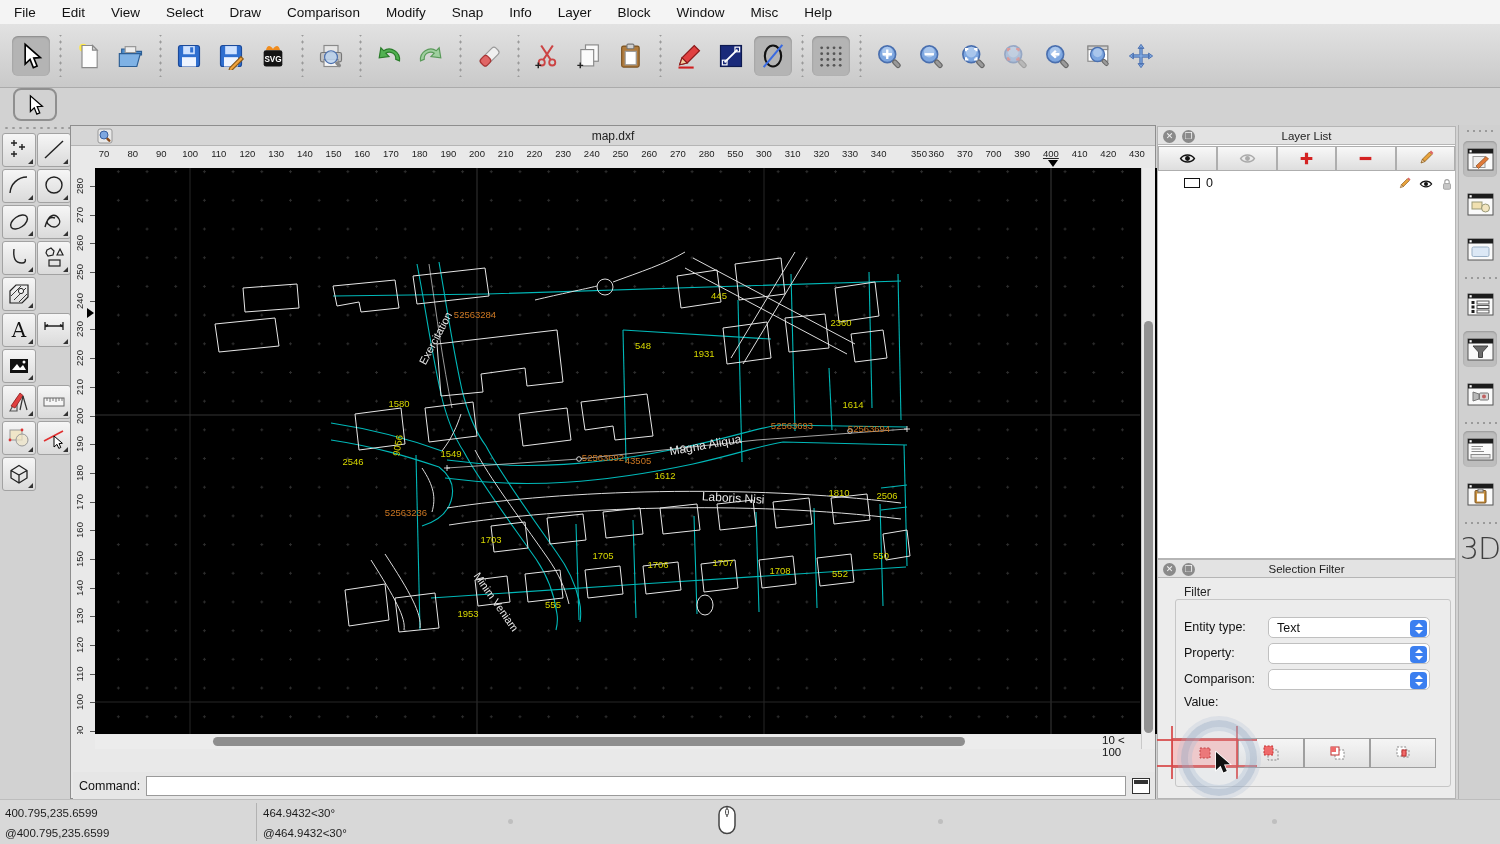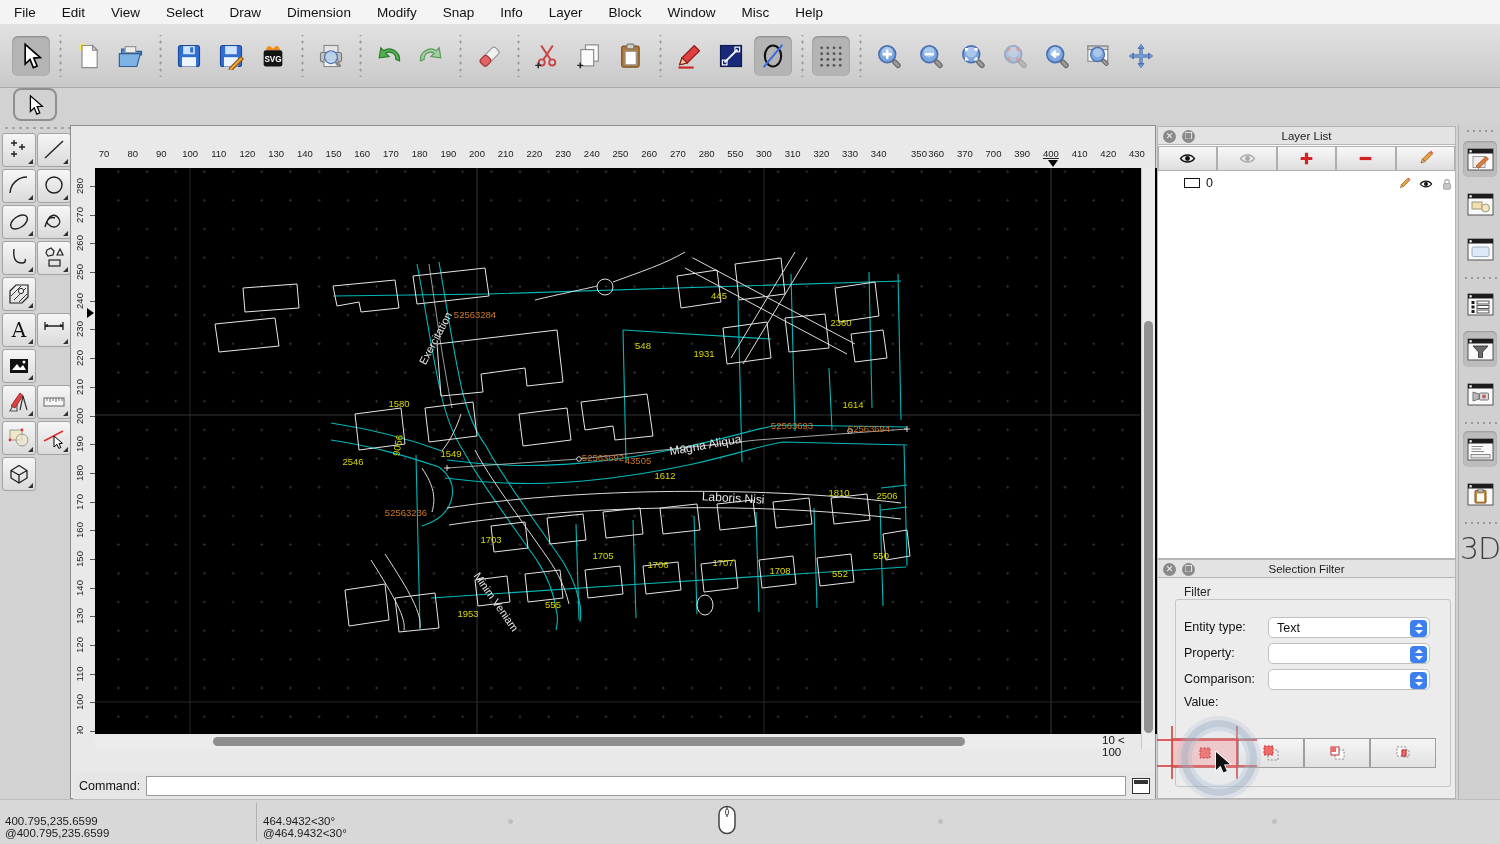--- a/index.html
+++ b/index.html
@@ -128,21 +128,21 @@
   .dock-btn.active { background:#bdbdbd; box-shadow:inset 0 1px 2px rgba(0,0,0,.2); }
   .dock-btn svg { width:27px; height:25px; }
   .dock-sep { position:absolute; left:4px; width:34px; height:4px;
               background:radial-gradient(circle,#9a9a9a 1px,transparent 1.4px); background-size:6px 4px; }
   #dock-3d { position:absolute; left:0; width:42px; text-align:center; font-size:30px; font-weight:200;
              color:#3f3f3f; letter-spacing:-1px; font-family:"DejaVu Sans",sans-serif; }
 
   
   #statusbar { position:absolute; left:0; top:799px; width:1500px; height:45px; background:#d8d8d8; border-top:1px solid #bdbdbd;
                font-size:11.5px; color:#1c1c1c; }
-  #statusbar .line1 { position:absolute; top:7px;margin-top:8px; }
+  #statusbar .line1 { position:absolute; top:7px; }
   #statusbar .line2 { position:absolute; top:27px; }
   #sb-div { position:absolute; left:256px; top:3px; width:1px; height:38px; background:#b2b2b2; }
   .sb-dot { position:absolute; top:19px; width:5px; height:5px; border-radius:50%; background:#bfbfbf; }
   #sb-msg { position:absolute; left:950px; top:16px;margin-top:48px; }
   #mouse-icon { position:absolute; left:717px; top:805px; width:20px; height:30px; }
   .hidden-defs { position:absolute; width:0; height:0; overflow:hidden; }
 </style>
 </head>
 <body>
 
@@ -468,21 +468,21 @@
       </symbol>
 </defs>
 </svg>
 
 <div id="menubar">
     <div class="menu-item">File</div>
     <div class="menu-item">Edit</div>
     <div class="menu-item">View</div>
     <div class="menu-item">Select</div>
     <div class="menu-item">Draw</div>
-    <div class="menu-item">Dimension</div>
+    <div class="menu-item">Comparison</div>
     <div class="menu-item">Modify</div>
     <div class="menu-item">Snap</div>
     <div class="menu-item">Info</div>
     <div class="menu-item">Layer</div>
     <div class="menu-item">Block</div>
     <div class="menu-item">Window</div>
     <div class="menu-item">Misc</div>
     <div class="menu-item">Help</div>
   </div>
 <div id="toolbar">
@@ -707,20 +707,26 @@
     </div>
     <div class="pal-btn">
       <svg>
         <use href="#p-3d" xlink:href="#p-3d"></use>
       </svg>
     </div>
     <div class="pal-spacer"></div>
   </div>
 
 <div id="mdi">
+  <div id="mdi-titlebar">
+    <svg id="mdi-icon">
+        <use href="#app-icon"></use>
+      </svg>
+    <div id="mdi-title">map.dxf</div>
+  </div>
   <div id="hruler">
       <div class="htick-label" style="left: 33px;">70</div>
       <div class="htick" style="left: 33px;"></div>
       <div class="htick-label" style="left: 61.694px;">80</div>
       <div class="htick" style="left: 61.694px;"></div>
       <div class="htick-label" style="left: 90.388px;">90</div>
       <div class="htick" style="left: 90.388px;"></div>
       <div class="htick-label" style="left: 119.082px;">100</div>
       <div class="htick" style="left: 119.082px;"></div>
       <div class="htick-label" style="left: 147.776px;">110</div>

